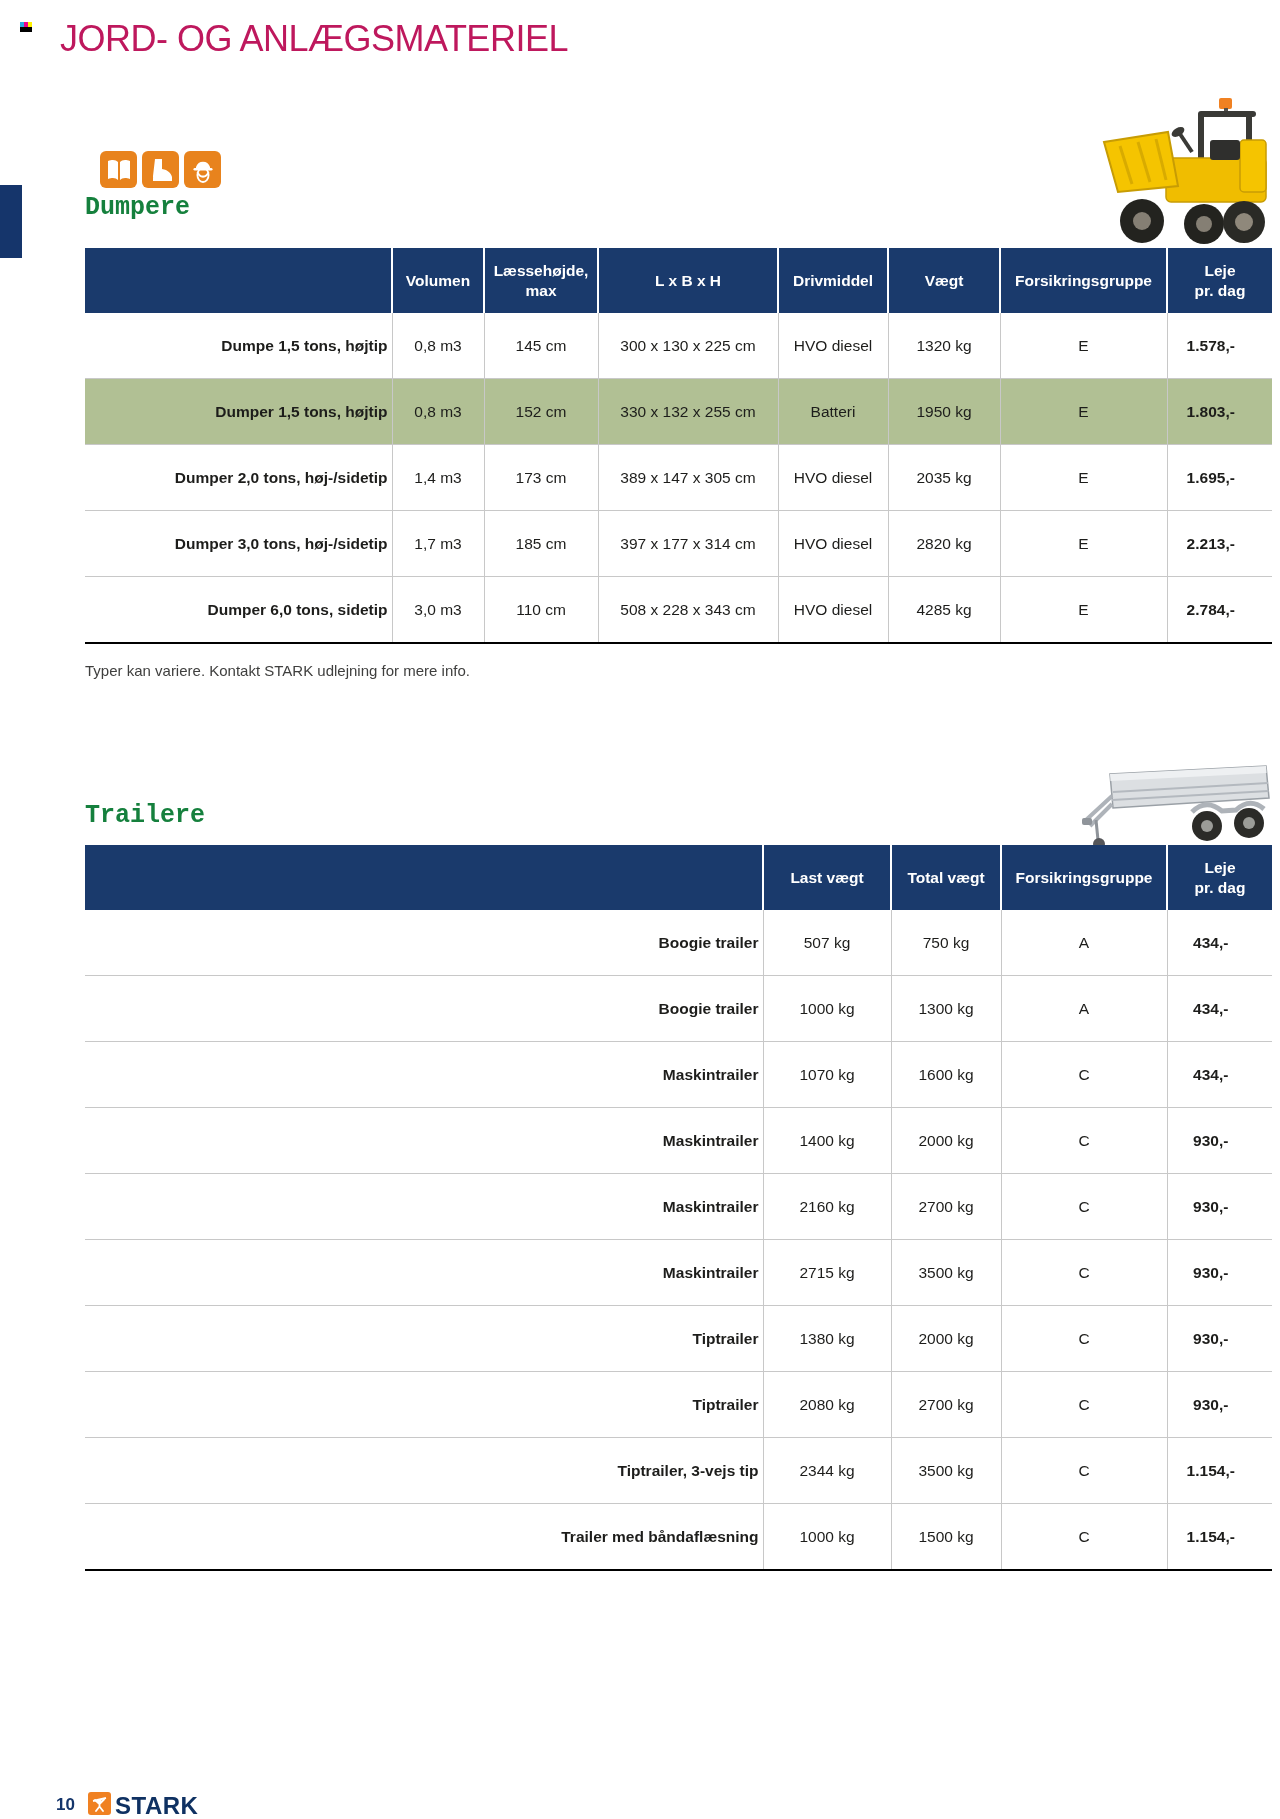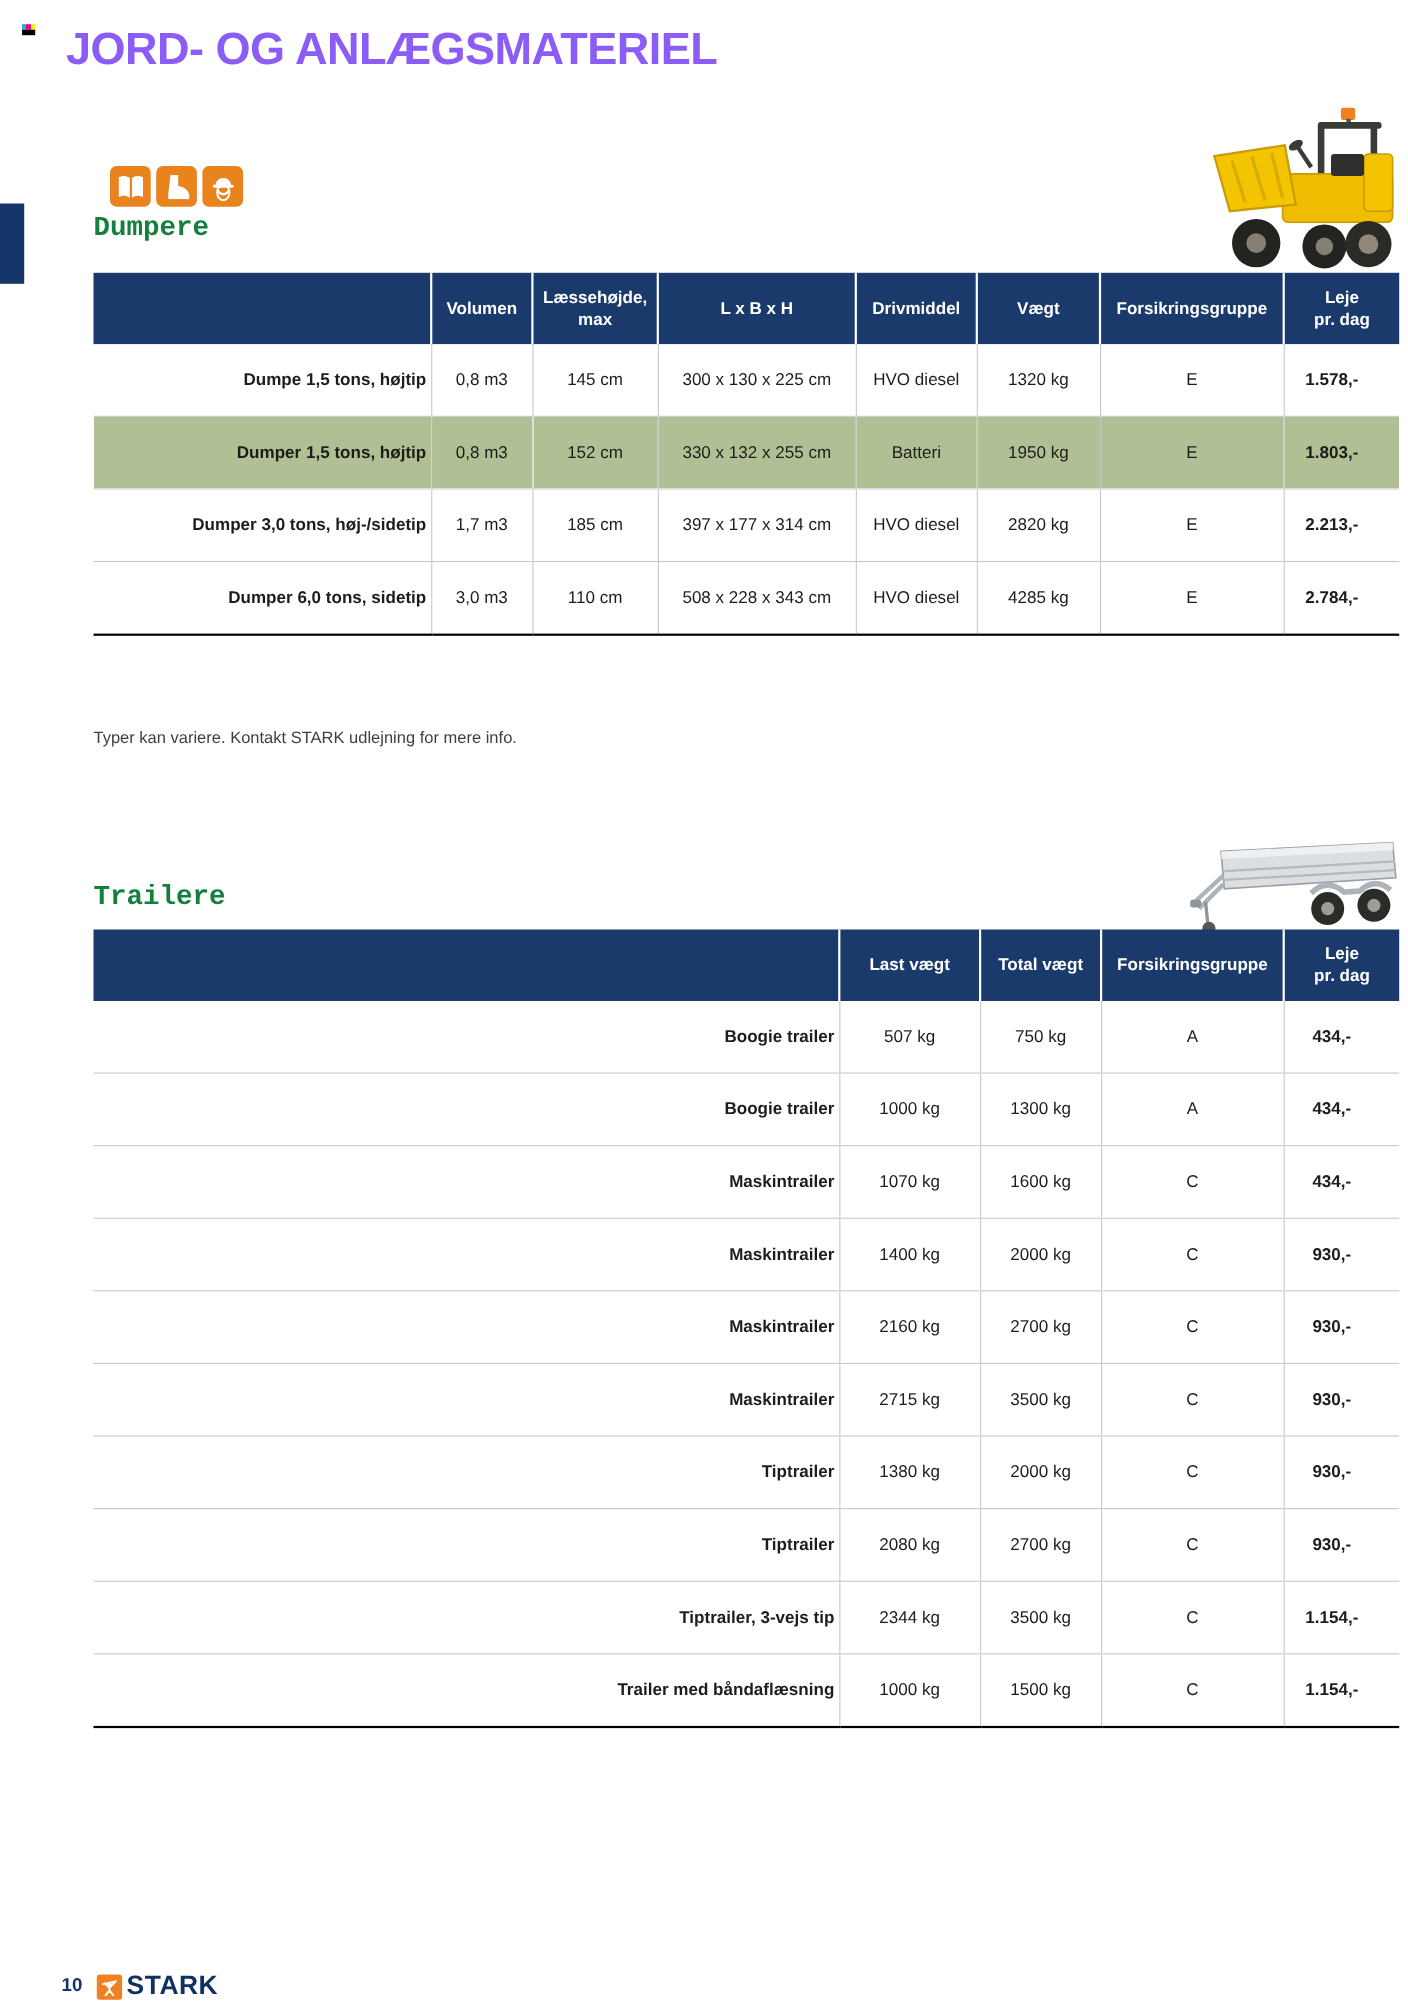--- a/index.html
+++ b/index.html
@@ -4,22 +4,22 @@
 <style>
   html,body{margin:0;padding:0;background:#fff;}
   body{width:1280px;height:1819px;position:relative;overflow:hidden;
        font-family:"Liberation Sans",sans-serif;color:#1d1d1b;}
 
   .reg-mark{position:absolute;left:20px;top:22px;width:12px;height:10px;}
   .reg-mark .half{height:5px;width:12px;}
   .reg-mark .cmy{background:linear-gradient(to right,#29abe2 0 33%,#ec008c 33% 66%,#fff200 66% 100%);}
   .reg-mark .k{background:#000;}
 
-  .page-title{position:absolute;left:60px;top:-6px;font-size:41px;font-weight:700;
-              color:#8b5cf6;letter-spacing:-0.5px;white-space:nowrap;}
+  .page-title{position:absolute;left:60px;top:-6px;font-size:36px;font-weight:400;
+              color:#be185d;letter-spacing:-0.5px;white-space:nowrap;}
 
   .edge-tab{position:absolute;left:0;top:185px;width:22px;height:73px;background:#15356b;}
 
   .safety-icons{position:absolute;left:100px;top:151px;display:flex;gap:5px;}
   .safety-icon{width:37px;height:37px;background:#e8831d;border-radius:6px;
                display:flex;align-items:center;justify-content:center;}
 
   .section-heading{position:absolute;left:85px;font-size:25px;font-weight:800;color:#15803d;font-family:Liberation Mono, monospace;}
   #dumpere-heading{top:172px;}
   #trailere-heading{top:780px;}
@@ -39,21 +39,21 @@
       border-bottom:1px solid #c8c8c8;border-left:1px solid #c8c8c8;background:#fff;
       padding:0 4px;overflow:hidden;}
   table.rental td:first-child{border-left:none;text-align:right;padding-left:20px;font-weight:bold;}
   table.rental tbody tr:last-child td{border-bottom:2px solid #000000;}
   table.rental td.price{text-align:center;padding-right:22px;font-weight:bold;}
   table.rental tr.highlight td{background:#b1c094;margin-left:40px;}
 
   .footnote{position:absolute;left:85px;top:662px;font-size:15px;color:#3f3f3e;}
 
   .page-number{position:absolute;left:56px;top:1795px;font-size:17px;font-weight:bold;color:#14356b;}
-  .stark-logo{position:absolute;left:88px;top:1792px;display:flex;align-items:center;gap:4px;}
+  .stark-logo{position:absolute;left:88px;top:1792px;display:flex;gap:4px;}
   .stark-logo .mark{width:23px;height:23px;background:#f08122;border-radius:3px;
       display:flex;align-items:center;justify-content:center;}
   .stark-logo .wordmark{font-size:24px;font-weight:800;color:#0f3162;letter-spacing:0.5px;}
 </style>
 </head>
 <body>
 
 <div class="reg-mark">
   <div class="half cmy"></div>
     <div class="half k"></div>
@@ -147,20 +147,30 @@
       <td>Dumper 1,5 tons, højtip</td>
       <td>0,8 m3</td>
       <td>152 cm</td>
       <td>330 x 132 x 255 cm</td>
       <td>Batteri</td>
       <td>1950 kg</td>
       <td>E</td>
       <td class="price">1.803,-</td>
     </tr>
     <tr>
+      <td>Dumper 2,0 tons, høj-/sidetip</td>
+      <td>1,4 m3</td>
+      <td>173 cm</td>
+      <td>389 x 147 x 305 cm</td>
+      <td>HVO diesel</td>
+      <td>2035 kg</td>
+      <td>E</td>
+      <td class="price">1.695,-</td>
+    </tr>
+    <tr>
       <td>Dumper 3,0 tons, høj-/sidetip</td>
       <td>1,7 m3</td>
       <td>185 cm</td>
       <td>397 x 177 x 314 cm</td>
       <td>HVO diesel</td>
       <td>2820 kg</td>
       <td>E</td>
       <td class="price">2.213,-</td>
     </tr>
     <tr>

